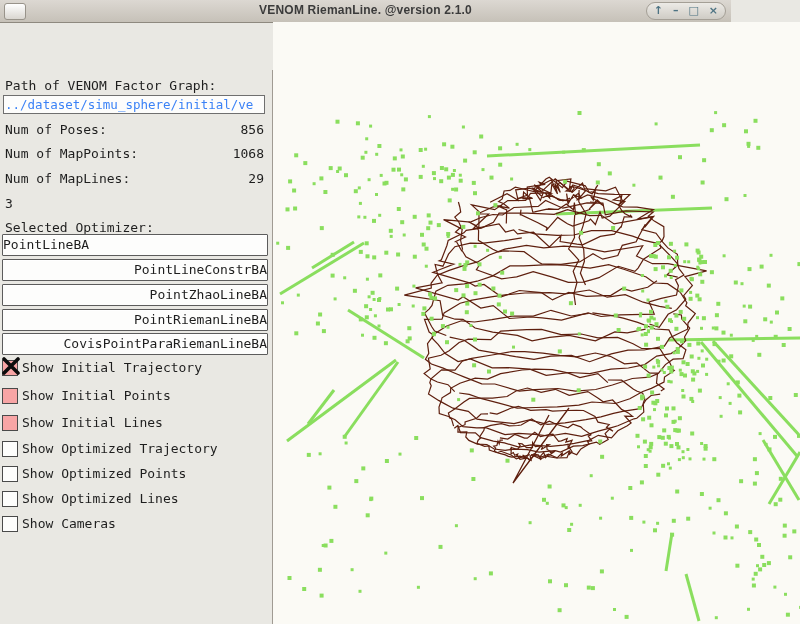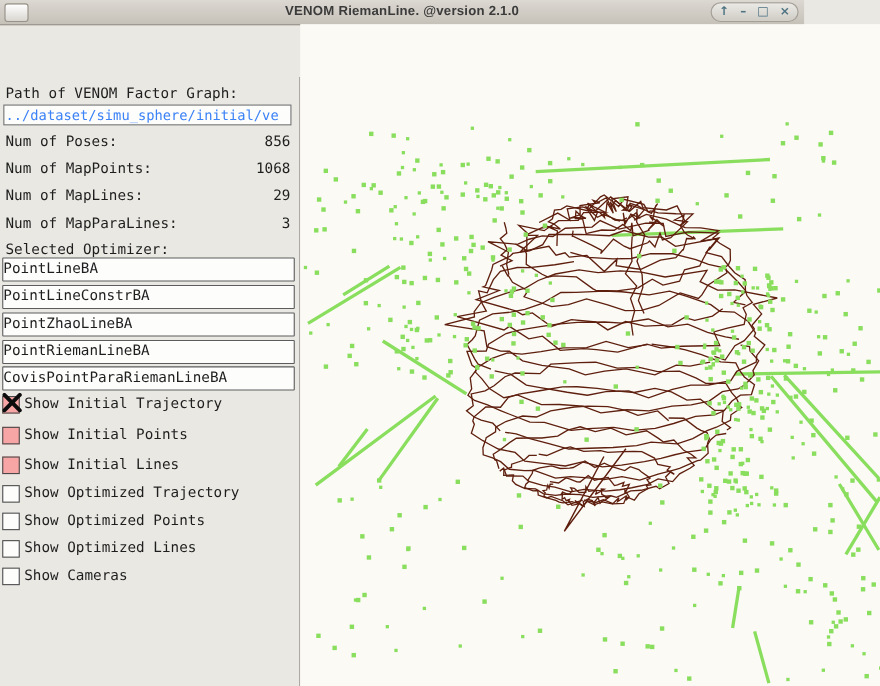--- a/index.html
+++ b/index.html
@@ -47,21 +47,21 @@
     padding:0 1px;outline:none;
   }
   .stat-row{
     position:absolute;left:5px;right:8px;height:16px;
     display:flex;justify-content:space-between;white-space:nowrap;
   }
   .opt-label{position:absolute;left:5px;top:150px;white-space:nowrap;}
   .opt-btn{
     position:absolute;left:2px;width:264px;height:20px;
     background:#fdfdfc;border:1px solid #5c5c5c;border-radius:1px;
-    font-size:13px;line-height:20px;text-align:left;color:#1e1e1e;
+    font-size:13px;line-height:20px;text-align:right;color:#1e1e1e;
     box-shadow:0 1px 0 #ffffff inset;
   }
   .opt-btn.selector{text-align:left;padding-right:6px;width:258px;}
   .cb-row{position:absolute;left:2px;height:16px;white-space:nowrap;}
   .cb-box{
     position:absolute;left:0;top:0;width:14px;height:14px;
     background:#fdfdfc;border:1px solid #4a4a4a;
   }
   .cb-label{position:absolute;left:20px;top:0;line-height:16px;}
   
@@ -97,21 +97,20 @@
   </div>
   <div class="stat-row" style="top:76px">
     <span>Num of MapPoints:</span>
     <span>1068</span>
   </div>
   <div class="stat-row" style="top:101px">
     <span>Num of MapLines:</span>
     <span>29</span>
   </div>
   <div class="stat-row" style="top:126px">
-    <span>Num of MapParaLines:</span>
     <span>3</span>
   </div>
 
   <div class="opt-label">Selected Optimizer:</div>
 
   <div class="opt-btn selector" style="top:164px">PointLineBA</div>
   <div class="opt-btn" style="top:189px">PointLineConstrBA</div>
   <div class="opt-btn" style="top:214px">PointZhaoLineBA</div>
   <div class="opt-btn" style="top:239px">PointRiemanLineBA</div>
   <div class="opt-btn" style="top:263px">CovisPointParaRiemanLineBA</div>

